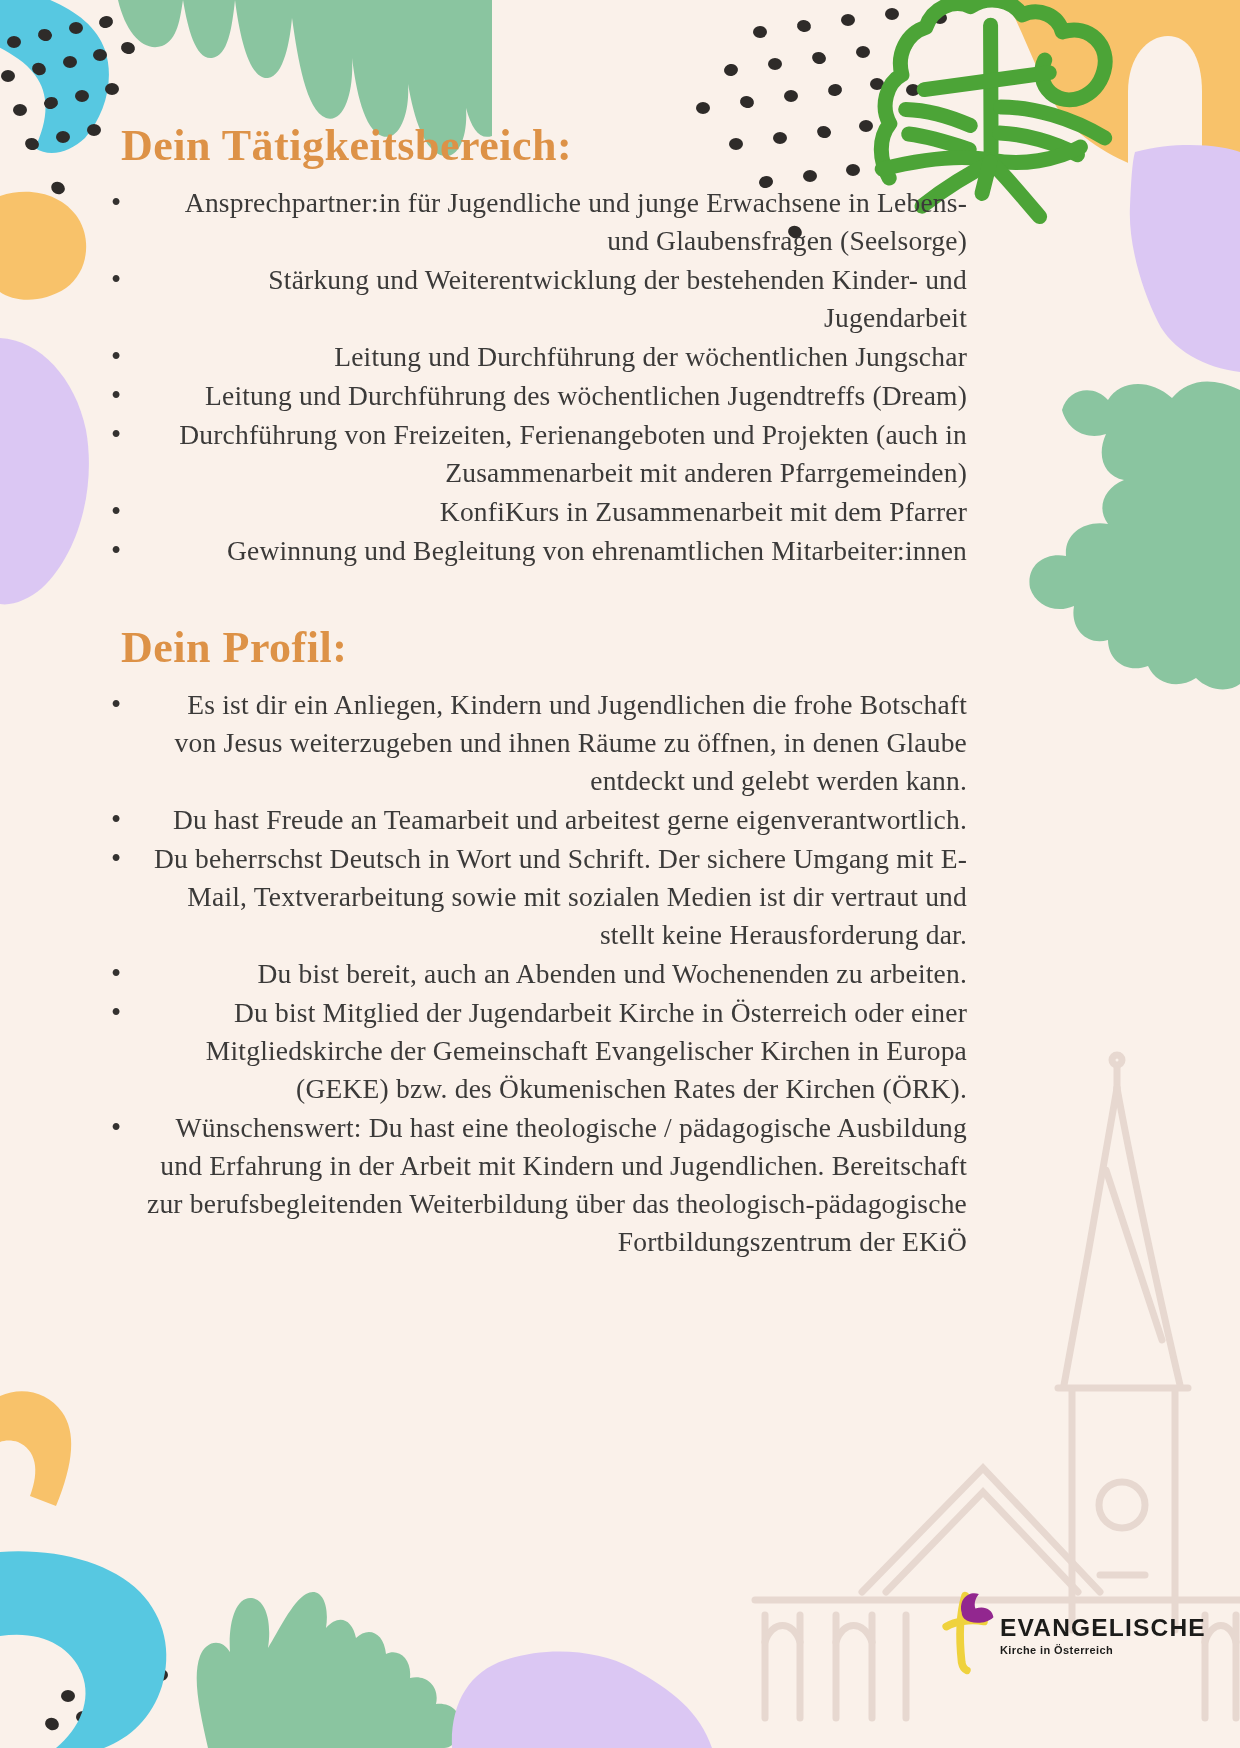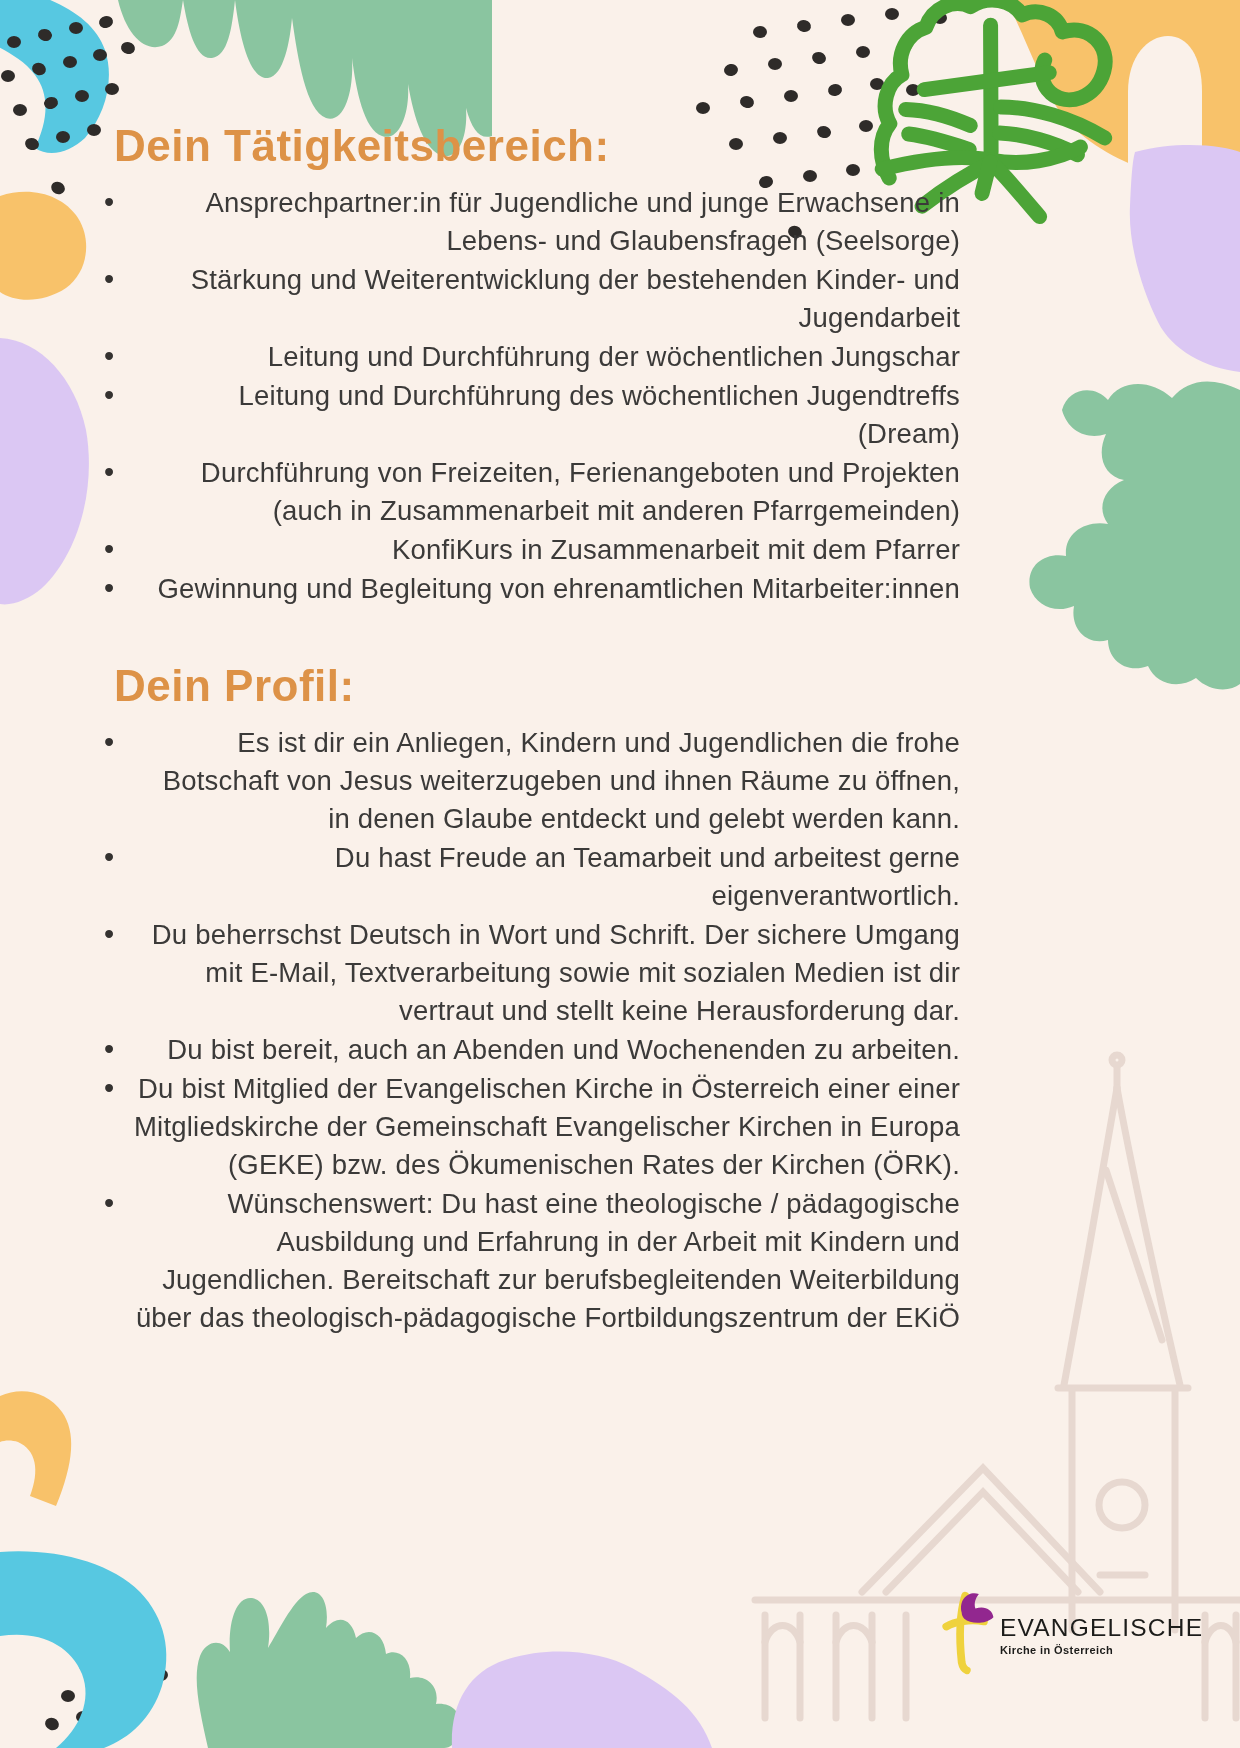--- a/index.html
+++ b/index.html
@@ -5,21 +5,21 @@
   html,body{margin:0;padding:0;background:#e9e4e0;}
   .page{
     position:relative;
     width:1240px;height:1748px;
     background:#FAF1EA;
     overflow:hidden;
     font-family:"Liberation Sans", sans-serif;
   }
   .decor{position:absolute;left:0;top:0;width:1240px;height:1748px;}
   .content{
-    position:absolute;left:100px;top:120px;width:860px;
+    position:absolute;left:107px;top:120px;width:860px;font-family:Liberation Serif, serif;
   }
   h1.sec-title{
     font-size:44px;font-weight:bold;color:#DD9247;
     line-height:52px;margin:0 0 12px 14px;letter-spacing:0.5px;
   }
   h1.sec-title.second{margin-top:52px;}
   ul.blist{list-style:none;margin:0;padding:0 0 0 34px;text-align:right;}
   ul.blist li{
     position:relative;max-width:828px;
     font-size:27.5px;line-height:38px;letter-spacing:0.2px;
@@ -30,21 +30,21 @@
     position:absolute;left:-30px;top:-1px;
     font-size:29px;color:#343230;
   }
   .brand{
     position:absolute;left:936px;top:1582px;
     display:flex;align-items:flex-start;
   }
   .brand-icon{width:60px;height:96px;flex:0 0 auto;}
   .brand-text{margin-left:4px;padding-top:34px;color:#1C1C1A;}
   .brand-name{
-    font-size:24.5px;font-weight:normal;letter-spacing:1.2px;line-height:24px;
+    font-size:24.5px;font-weight:bold;letter-spacing:1.2px;line-height:24px;
   }
   .brand-sub{
     font-size:11px;font-weight:bold;letter-spacing:0.4px;margin-top:4px;
   }
 </style>
 </head>
 <body>
 
 <div class="page">
 
@@ -231,21 +231,21 @@
       </ul>
     </section>
 
     <section>
       <h1 class="sec-title second">Dein Profil:</h1>
       <ul class="blist">
         <li>Es ist dir ein Anliegen, Kindern und Jugendlichen die frohe Botschaft von Jesus weiterzugeben und ihnen Räume zu öffnen, in denen Glaube entdeckt und gelebt werden kann.</li>
         <li>Du hast Freude an Teamarbeit und arbeitest gerne eigenverantwortlich.</li>
         <li>Du beherrschst Deutsch in Wort und Schrift. Der sichere Umgang mit E-Mail, Textverarbeitung sowie mit sozialen Medien ist dir vertraut und stellt keine Herausforderung dar.</li>
         <li>Du bist bereit, auch an Abenden und Wochenenden zu arbeiten.</li>
-        <li>Du bist Mitglied der Evangelischen Kirche in Österreich einer einer Mitgliedskirche der Gemeinschaft Evangelischer Kirchen in Europa (GEKE) bzw. des Ökumenischen Rates der Kirchen (ÖRK).</li>
+        <li>Du bist Mitglied der Jugendarbeit Kirche in Österreich oder einer Mitgliedskirche der Gemeinschaft Evangelischer Kirchen in Europa (GEKE) bzw. des Ökumenischen Rates der Kirchen (ÖRK).</li>
         <li>Wünschenswert: Du hast eine theologische / pädagogische Ausbildung und Erfahrung in der Arbeit mit Kindern und Jugendlichen. Bereitschaft zur berufsbegleitenden Weiterbildung über das theologisch-pädagogische Fortbildungszentrum der EKiÖ</li>
       </ul>
     </section>
   </main>
 
   <div class="brand">
     <svg class="brand-icon" viewBox="0 0 70 100" aria-hidden="true">
       <path d="M34,10 C28,30 26,52 30,88 C31,93 33,96 36,97" fill="none" stroke="#EFD23D" stroke-width="9" stroke-linecap="round"></path>
       <path d="M12,46 C22,40 40,37 56,40" fill="none" stroke="#EFD23D" stroke-width="9" stroke-linecap="round"></path>
       <path d="M30,30 C26,14 38,4 50,8 C46,13 44,19 46,25

